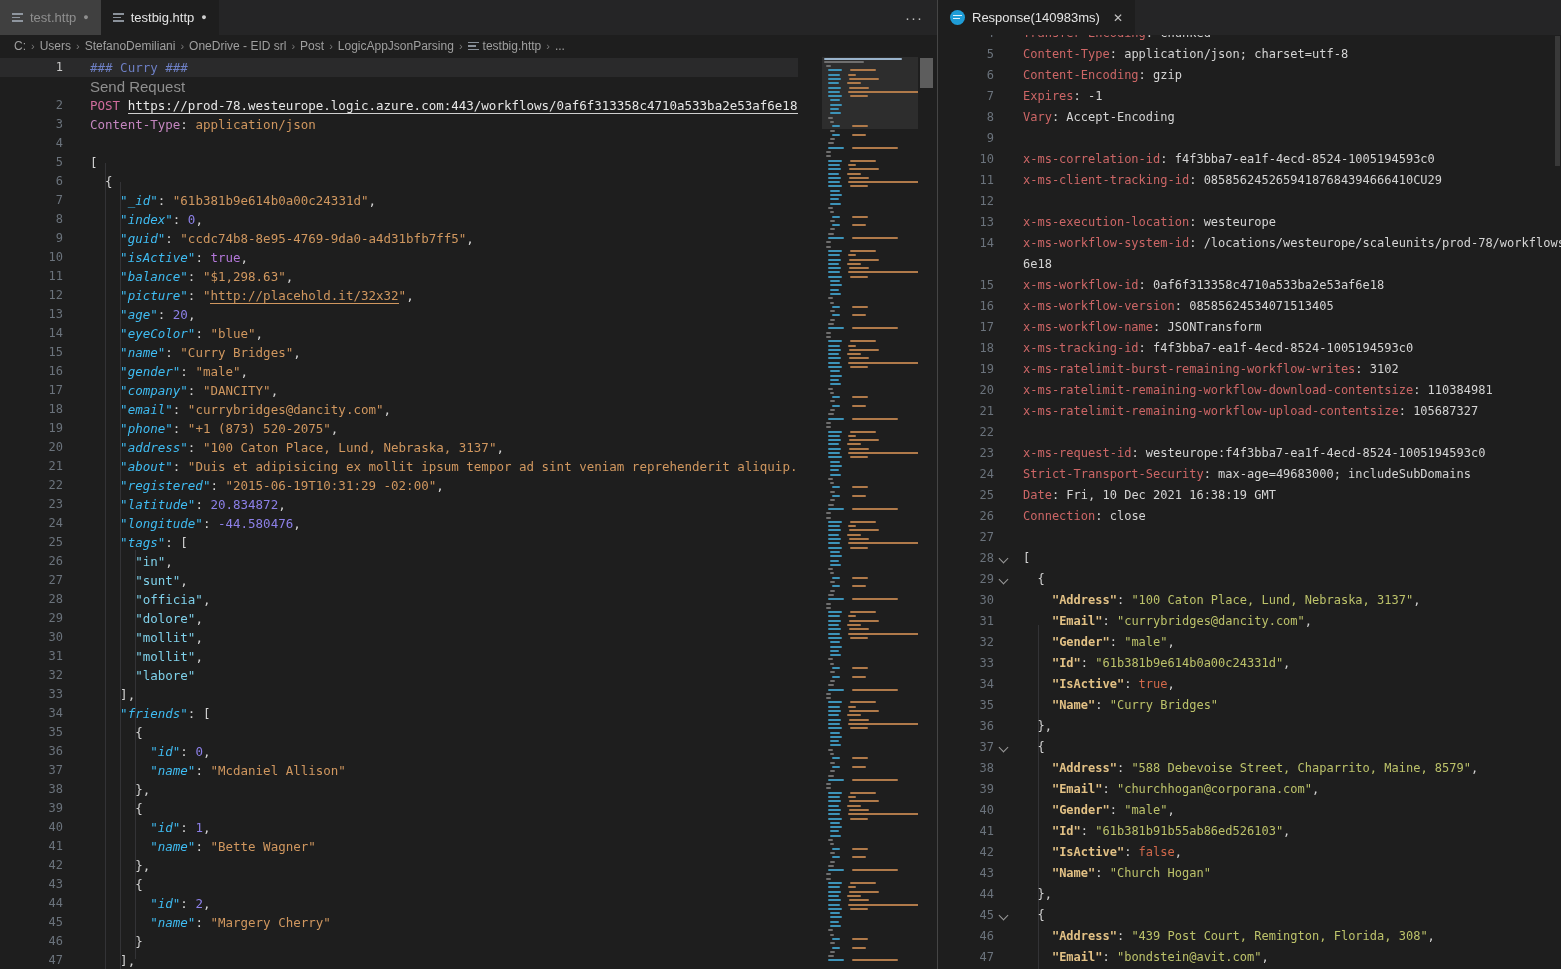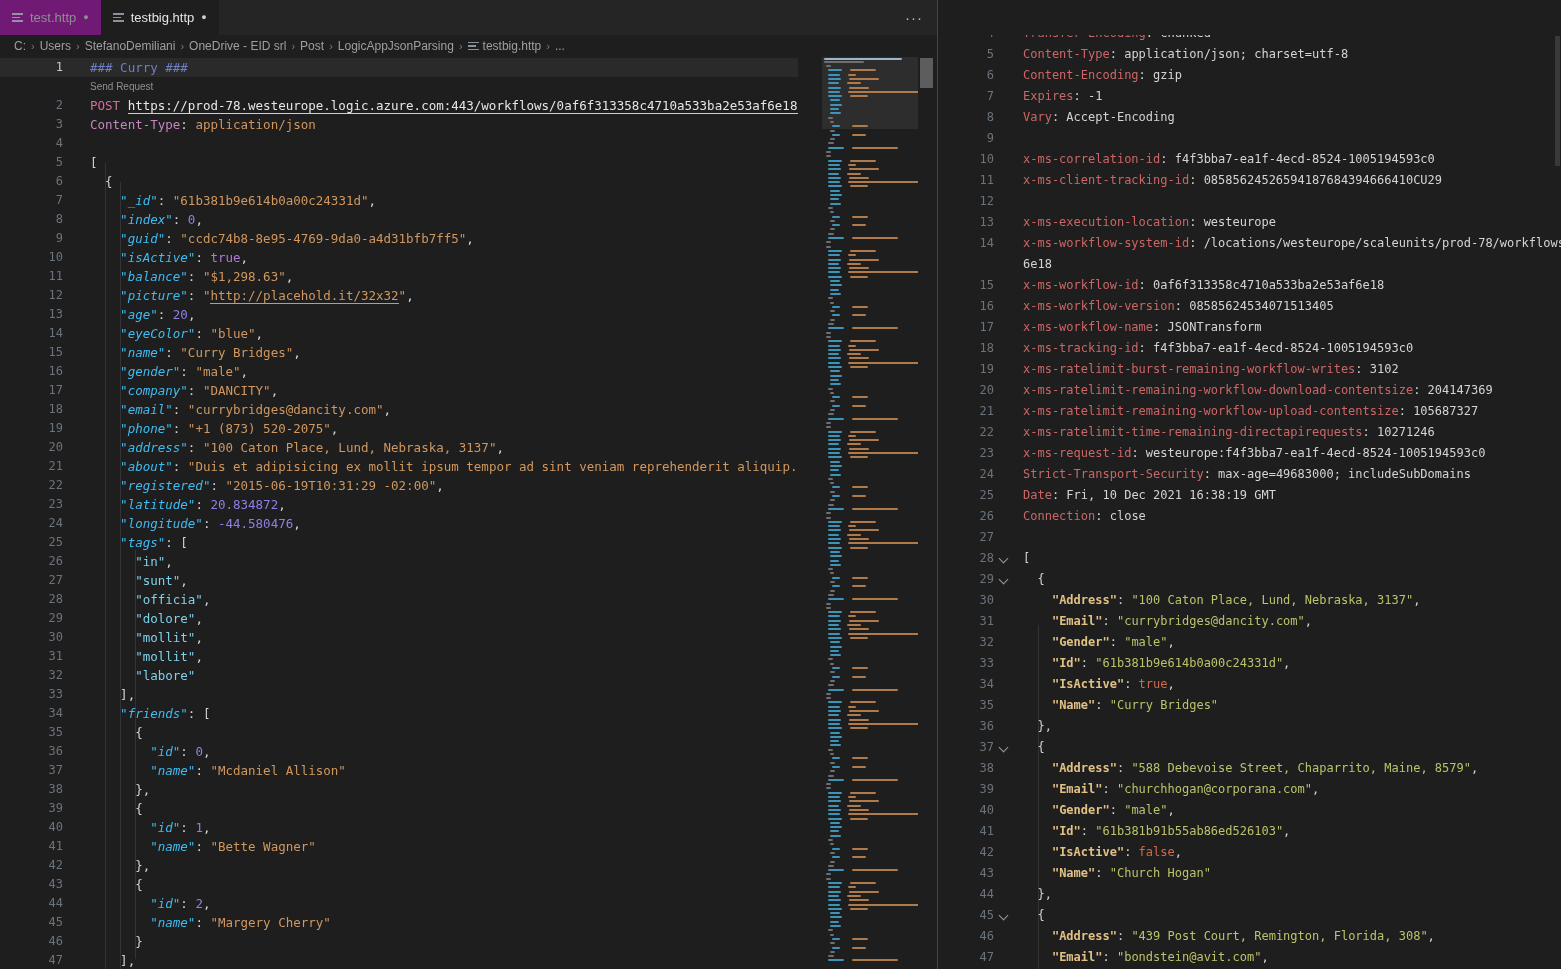--- a/index.html
+++ b/index.html
@@ -7,21 +7,21 @@
   .window{position:absolute;inset:0;}
 
   
   .group{position:absolute;top:0;bottom:0;}
   .group.left{left:0;width:937px;}
   .group.right{left:937px;width:624px;border-left:1px solid #454545;box-sizing:border-box;}
 
   
   .tabbar{position:absolute;top:0;left:0;right:0;height:35px;background:#252526;display:flex;align-items:stretch;}
   .tab{display:flex;align-items:center;gap:7px;padding:0 12px;font-size:13px;cursor:pointer;white-space:nowrap;}
-  .tab.inactive{background:#701a75;color:#8f8f8f;}
+  .tab.inactive{background:#404040;color:#8f8f8f;}
   .tab.active{background:#1e1e1e;color:#e4e4e4;}
   .dot{font-size:9px;line-height:1;}
   .tab.inactive .dot{color:#8f8f8f;}
   .tab.active .dot{color:#cfcfcf;}
   .file-icon{display:inline-block;width:11px;height:11px;position:relative;opacity:.85;}
   .file-icon i{position:absolute;left:0;height:1.5px;background:#9da6b0;}
   .file-icon i:nth-child(1){top:1px;width:11px;}
   .file-icon i:nth-child(2){top:4.5px;width:8px;}
   .file-icon i:nth-child(3){top:8px;width:11px;}
   .more-actions{margin-left:auto;align-self:center;color:#bdbdbd;font-size:15px;letter-spacing:1px;padding:0 14px;cursor:pointer;}
@@ -47,21 +47,21 @@
     font-family:"DejaVu Sans Mono",monospace;font-size:12px;}
   .group.left .ln{left:0;width:63px;}
   .group.right .ln{left:0;width:56px;}
   .row .code{position:absolute;top:0;font-family:"DejaVu Sans Mono",monospace;}
   .group.left .code{left:90px;font-size:12.5px;}
   .group.right .code{left:85px;font-size:12px;}
   .row.hl{background:#2a2a2b;}
   .row.hl .ln{color:#c8c8c8;}
   .fold{position:absolute;left:62px;top:7px;width:6px;height:6px;border-right:1.4px solid #9a9a9a;
     border-bottom:1.4px solid #9a9a9a;transform:rotate(45deg);cursor:pointer;}
-  .codelens{position:absolute;left:90px;height:19px;line-height:19px;font-size:10px;color:#8f8f8f;cursor:pointer;}
+  .codelens{position:absolute;left:90px;height:19px;line-height:19px;font-size:15px;color:#8f8f8f;cursor:pointer;}
 
   
   .t-c{color:#6d7fc4;}                    
   .t-m{color:#d16d9e;}                    
   .t-u{color:#e6e6e6;border-bottom:1px solid #cfcfcf;cursor:pointer;}
   .t-ct{color:#c586c0;}                   
   .t-k{color:#3fbcf2;font-style:italic;}  
   .t-s{color:#d0975f;}                    
   .t-su{color:#d0975f;border-bottom:1px solid #d0975f;cursor:pointer;}
   .t-a{color:#7fd1ea;}                    
@@ -504,43 +504,53 @@
         <div class="mm-bar" style="top: 900.1px; left: 6px; width: 6px; background: rgb(111, 111, 111);"></div>
         <div class="mm-bar" style="top: 904.4px; left: 6px; width: 16px; background: rgb(61, 147, 184);"></div>
         <div class="mm-bar" style="top: 904.4px; left: 30px; width: 46px; background: rgb(176, 122, 74);"></div>
       </div>
     <div class="vscroll">
       <div class="vthumb"></div>
     </div>
   </div>
 
   <div class="group right">
+    <div class="tabbar">
+      <div class="tab active">
+        <span class="resp-icon">
+            <i></i>
+            <i></i>
+          </span>
+        <span>Response(140983ms)</span>
+        <span class="tab-close">✕</span>
+      </div>
+    </div>
     <div class="editor-surface">
       <div class="guide" style="left:100px;top:590px;bottom:0;"></div>
       <div id="right-code">
           <div class="row" style="top: -12px;"><span class="ln">4</span><span class="code"><span class="t-hn">Transfer-Encoding</span><span class="t-p">: </span><span class="t-hv">chunked</span></span></div>
           <div class="row" style="top: 9px;"><span class="ln">5</span><span class="code"><span class="t-hn">Content-Type</span><span class="t-p">: </span><span class="t-hv">application/json; charset=utf-8</span></span></div>
           <div class="row" style="top: 30px;"><span class="ln">6</span><span class="code"><span class="t-hn">Content-Encoding</span><span class="t-p">: </span><span class="t-hv">gzip</span></span></div>
           <div class="row" style="top: 51px;"><span class="ln">7</span><span class="code"><span class="t-hn">Expires</span><span class="t-p">: </span><span class="t-hv">-1</span></span></div>
           <div class="row" style="top: 72px;"><span class="ln">8</span><span class="code"><span class="t-hn">Vary</span><span class="t-p">: </span><span class="t-hv">Accept-Encoding</span></span></div>
           <div class="row" style="top: 93px;"><span class="ln">9</span></div>
           <div class="row" style="top: 114px;"><span class="ln">10</span><span class="code"><span class="t-hn">x-ms-correlation-id</span><span class="t-p">: </span><span class="t-hv">f4f3bba7-ea1f-4ecd-8524-1005194593c0</span></span></div>
           <div class="row" style="top: 135px;"><span class="ln">11</span><span class="code"><span class="t-hn">x-ms-client-tracking-id</span><span class="t-p">: </span><span class="t-hv">08585624526594187684394666410CU29</span></span></div>
           <div class="row" style="top: 156px;"><span class="ln">12</span></div>
           <div class="row" style="top: 177px;"><span class="ln">13</span><span class="code"><span class="t-hn">x-ms-execution-location</span><span class="t-p">: </span><span class="t-hv">westeurope</span></span></div>
           <div class="row" style="top: 198px;"><span class="ln">14</span><span class="code"><span class="t-hn">x-ms-workflow-system-id</span><span class="t-p">: </span><span class="t-hv">/locations/westeurope/scaleunits/prod-78/workflows/0af6f313358c4710a533ba2e53af6e18</span></span></div>
           <div class="row" style="top: 219px;"><span class="code"><span class="t-hv">6e18</span></span></div>
           <div class="row" style="top: 240px;"><span class="ln">15</span><span class="code"><span class="t-hn">x-ms-workflow-id</span><span class="t-p">: </span><span class="t-hv">0af6f313358c4710a533ba2e53af6e18</span></span></div>
           <div class="row" style="top: 261px;"><span class="ln">16</span><span class="code"><span class="t-hn">x-ms-workflow-version</span><span class="t-p">: </span><span class="t-hv">08585624534071513405</span></span></div>
           <div class="row" style="top: 282px;"><span class="ln">17</span><span class="code"><span class="t-hn">x-ms-workflow-name</span><span class="t-p">: </span><span class="t-hv">JSONTransform</span></span></div>
           <div class="row" style="top: 303px;"><span class="ln">18</span><span class="code"><span class="t-hn">x-ms-tracking-id</span><span class="t-p">: </span><span class="t-hv">f4f3bba7-ea1f-4ecd-8524-1005194593c0</span></span></div>
           <div class="row" style="top: 324px;"><span class="ln">19</span><span class="code"><span class="t-hn">x-ms-ratelimit-burst-remaining-workflow-writes</span><span class="t-p">: </span><span class="t-hv">3102</span></span></div>
-          <div class="row" style="top: 345px;"><span class="ln">20</span><span class="code"><span class="t-hn">x-ms-ratelimit-remaining-workflow-download-contentsize</span><span class="t-p">: </span><span class="t-hv">204147369</span></span></div>
+          <div class="row" style="top: 345px;"><span class="ln">20</span><span class="code"><span class="t-hn">x-ms-ratelimit-remaining-workflow-download-contentsize</span><span class="t-p">: </span><span class="t-hv">110384981</span></span></div>
           <div class="row" style="top: 366px;"><span class="ln">21</span><span class="code"><span class="t-hn">x-ms-ratelimit-remaining-workflow-upload-contentsize</span><span class="t-p">: </span><span class="t-hv">105687327</span></span></div>
-          <div class="row" style="top: 387px;"><span class="ln">22</span><span class="code"><span class="t-hn">x-ms-ratelimit-time-remaining-directapirequests</span><span class="t-p">: </span><span class="t-hv">10271246</span></span></div>
+          <div class="row" style="top: 387px;"><span class="ln">22</span></div>
           <div class="row" style="top: 408px;"><span class="ln">23</span><span class="code"><span class="t-hn">x-ms-request-id</span><span class="t-p">: </span><span class="t-hv">westeurope:f4f3bba7-ea1f-4ecd-8524-1005194593c0</span></span></div>
           <div class="row" style="top: 429px;"><span class="ln">24</span><span class="code"><span class="t-hn">Strict-Transport-Security</span><span class="t-p">: </span><span class="t-hv">max-age=49683000; includeSubDomains</span></span></div>
           <div class="row" style="top: 450px;"><span class="ln">25</span><span class="code"><span class="t-hn">Date</span><span class="t-p">: </span><span class="t-hv">Fri, 10 Dec 2021 16:38:19 GMT</span></span></div>
           <div class="row" style="top: 471px;"><span class="ln">26</span><span class="code"><span class="t-hn">Connection</span><span class="t-p">: </span><span class="t-hv">close</span></span></div>
           <div class="row" style="top: 492px;"><span class="ln">27</span><span class="code"></span></div>
           <div class="row" style="top: 513px;"><span class="ln">28</span><span class="fold"></span><span class="code"><span class="t-p">[</span></span></div>
           <div class="row" style="top: 534px;"><span class="ln">29</span><span class="fold"></span><span class="code"><span class="t-p">  {</span></span></div>
           <div class="row" style="top: 555px;"><span class="ln">30</span><span class="code"><span class="t-p">    </span><span class="t-jk">"Address"</span><span class="t-p">: </span><span class="t-js">"100 Caton Place, Lund, Nebraska, 3137"</span><span class="t-p">,</span></span></div>
           <div class="row" style="top: 576px;"><span class="ln">31</span><span class="code"><span class="t-p">    </span><span class="t-jk">"Email"</span><span class="t-p">: </span><span class="t-js">"currybridges@dancity.com"</span><span class="t-p">,</span></span></div>
           <div class="row" style="top: 597px;"><span class="ln">32</span><span class="code"><span class="t-p">    </span><span class="t-jk">"Gender"</span><span class="t-p">: </span><span class="t-js">"male"</span><span class="t-p">,</span></span></div>

